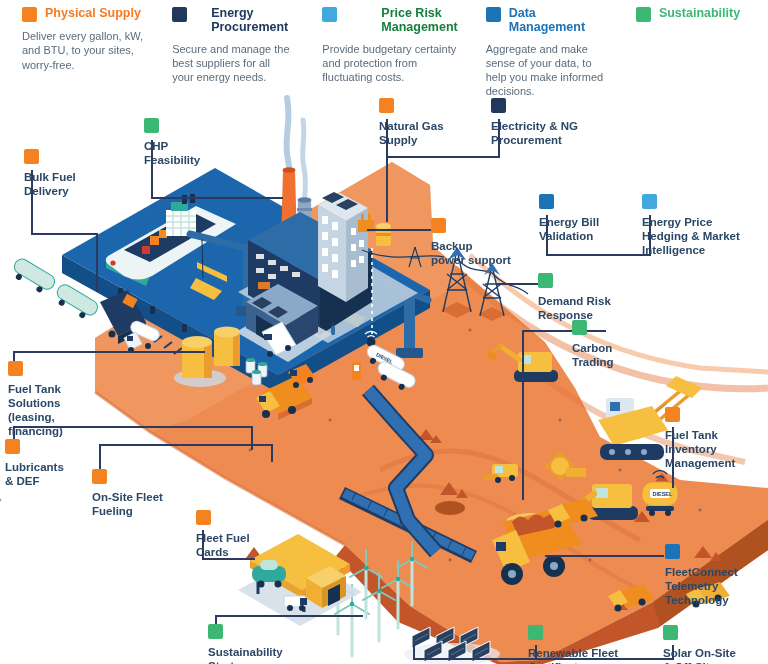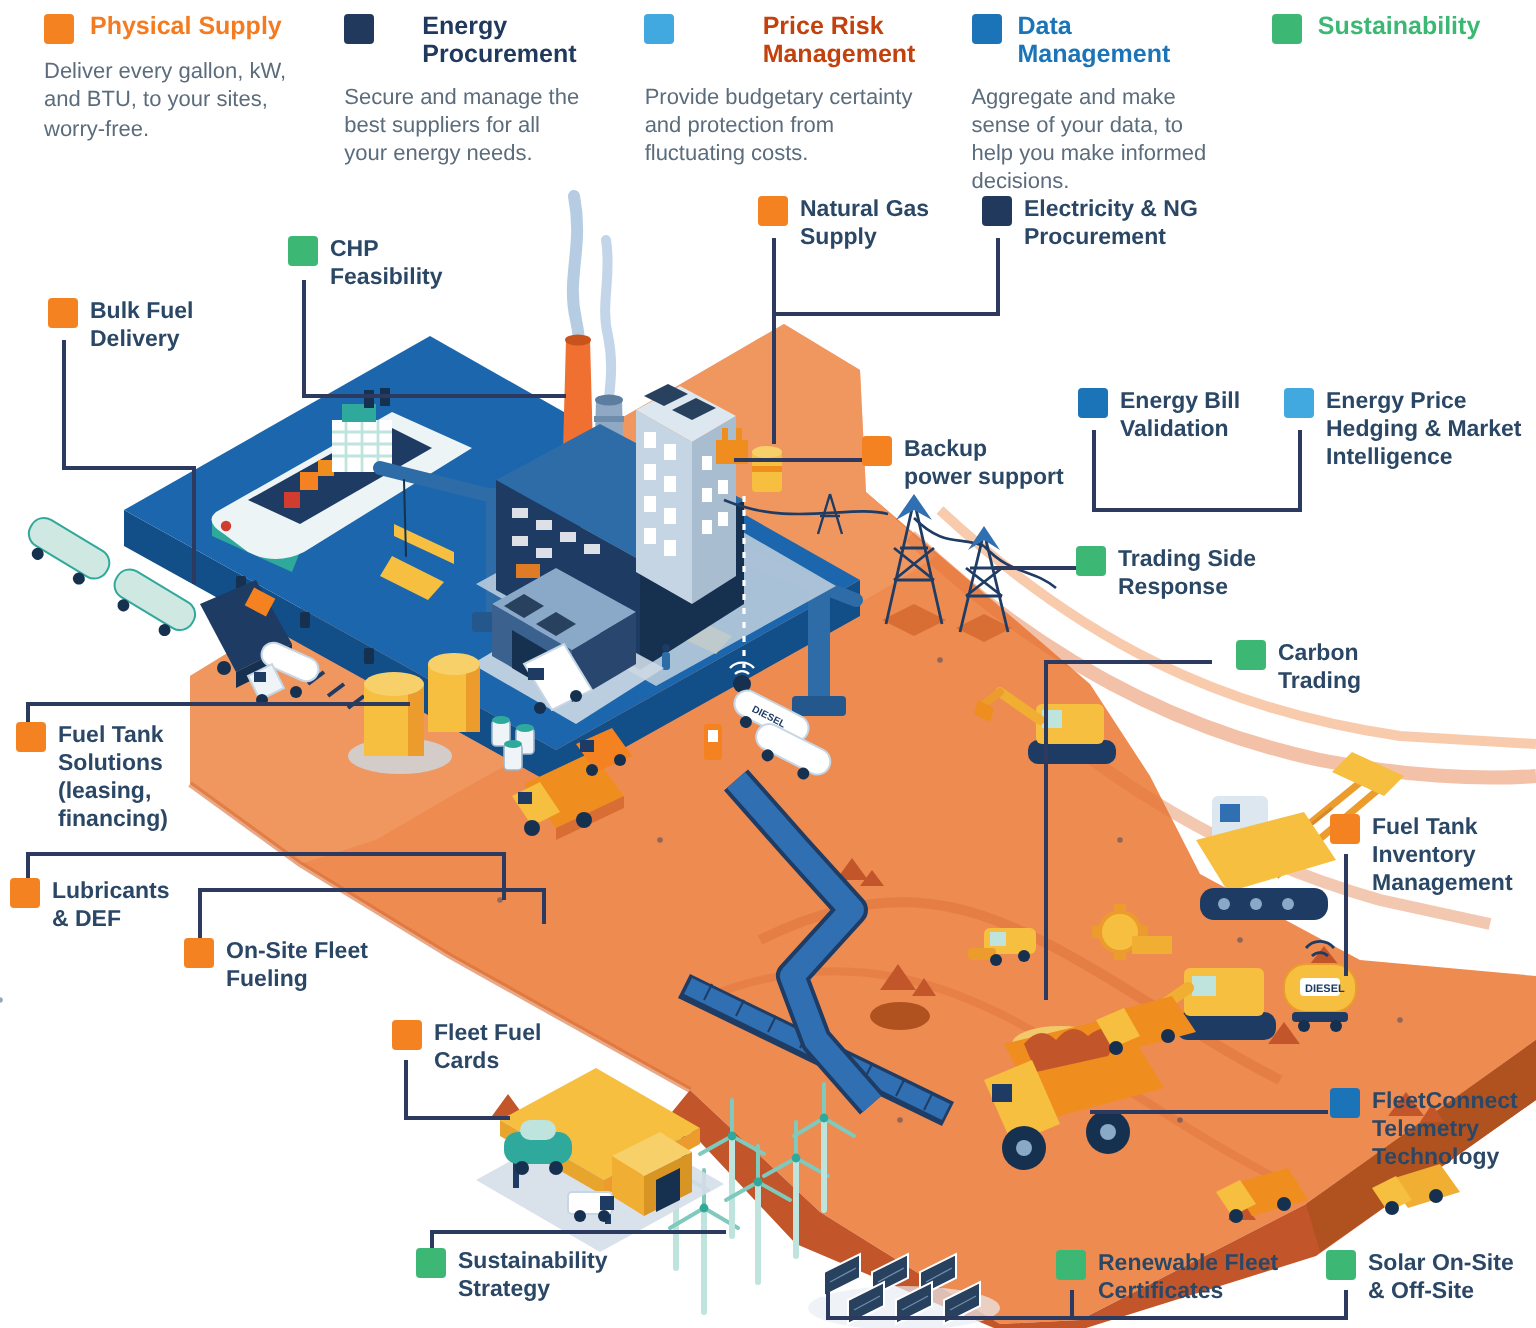--- a/index.html
+++ b/index.html
@@ -7,25 +7,25 @@
          font-family:"Liberation Sans",sans-serif;}
   
   .header{position:absolute;top:7px;left:22px;width:736px;display:flex;gap:28px;}
   .hcol{flex:1 1 0;}
   .hrow{display:flex;align-items:flex-start;gap:8px;}
   .hsq{width:15px;height:15px;border-radius:2px;flex:none;margin-top:0;}
   .htitle{font-size:12.5px;font-weight:bold;line-height:1.1;}
   .hdesc{margin-top:7px;font-size:11px;line-height:1.3;color:#5b6c7c;}
   .c-orange{background:#f58220;} .t-orange{color:#f47b20;}
   .c-navy{background:#20395c;}  .t-navy{color:#20395c;margin-left:16px;}
-  .c-lblue{background:#41a8e0;} .t-lblue{color:#c2410c;margin-left:36px;}
+  .c-lblue{background:#41a8e0;} .t-lblue{color:#15803d;margin-left:36px;}
   .c-blue{background:#1b74b8;}  .t-blue{color:#1b74b8;}
   .c-green{background:#3cb874;} .t-green{color:#3cb874;}
   
-  .lbl{position:absolute;display:flex;gap:6px;align-items:flex-start;}
+  .lbl{position:absolute;display:flex;gap:6px;align-items:flex-start;flex-direction:column;}
   .lbl .sq{width:15px;height:15px;border-radius:2px;flex:none;}
   .lbl .tx{font-weight:bold;font-size:11.5px;color:#2b4766;line-height:1.22;white-space:pre-line;}
   svg{position:absolute;top:0;left:0;}
 </style>
 </head>
 <body>
 
 <div class="stage">
 
   <div class="header">
@@ -605,24 +605,24 @@
 Validation</span>
     </div>
   <div class="lbl" style="left:642px;top:194px">
       <span class="sq c-lblue"></span>
       <span class="tx">Energy Price
 Hedging &amp; Market
 Intelligence</span>
     </div>
   <div class="lbl" style="left:538px;top:273px">
       <span class="sq c-green"></span>
-      <span class="tx">Trading Side
+      <span class="tx">Demand Risk
 Response</span>
     </div>
-  <div class="lbl" style="left:618px;top:320px">
+  <div class="lbl" style="left:572px;top:320px">
       <span class="sq c-green"></span>
       <span class="tx">Carbon
 Trading</span>
     </div>
   <div class="lbl" style="left:8px;top:361px">
       <span class="sq c-orange"></span>
       <span class="tx">Fuel Tank
 Solutions
 (leasing,
 financing)</span>

